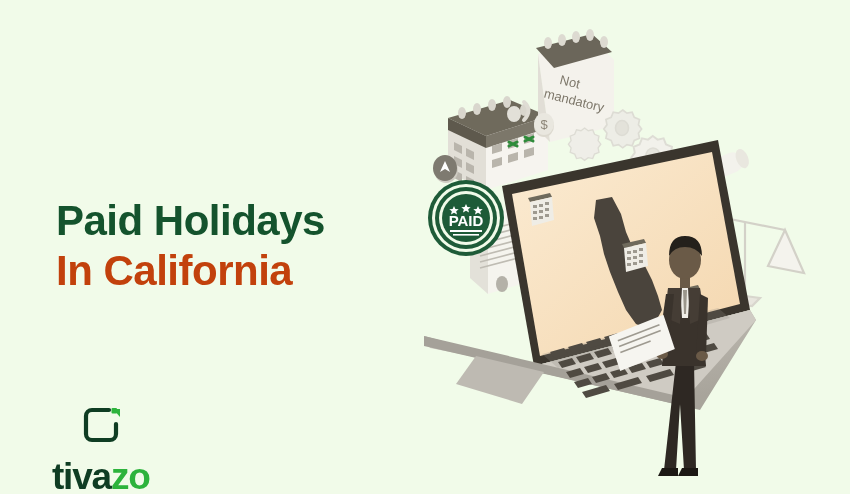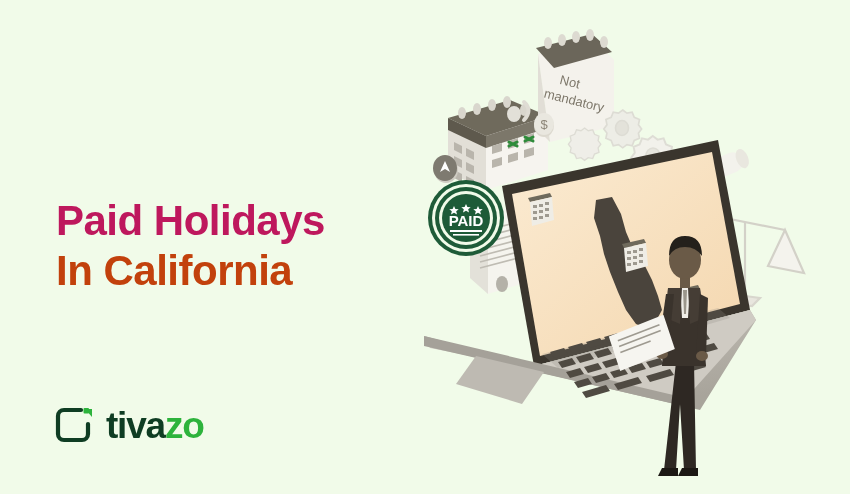--- a/index.html
+++ b/index.html
@@ -28,31 +28,32 @@
     width: 380px;
   }
   .headline-line {
     font-family: "Liberation Sans", sans-serif;
     font-weight: bold;
     font-size: 42px;
     line-height: 50px;
     letter-spacing: -0.5px;
     white-space: nowrap;
   }
-  .headline-line.green { color: #be185d; }
+  .headline-line.green { color: #14532d; }
   .headline-line.dark  { color: #c2410c; }
 
   
   #logo {
     position: absolute;
     left: 52px;
     top: 404px;
     display: flex;
     align-items: center;
     gap: 12px;
+    flex-direction: column;
   }
   #logo-mark { width: 42px; height: 42px; display: block; }
   #logo-wordmark {
     font-family: "Liberation Sans", sans-serif;
     font-weight: bold;
     font-size: 37px;
     letter-spacing: -1.2px;
     line-height: 37px;
     white-space: nowrap;
   }

